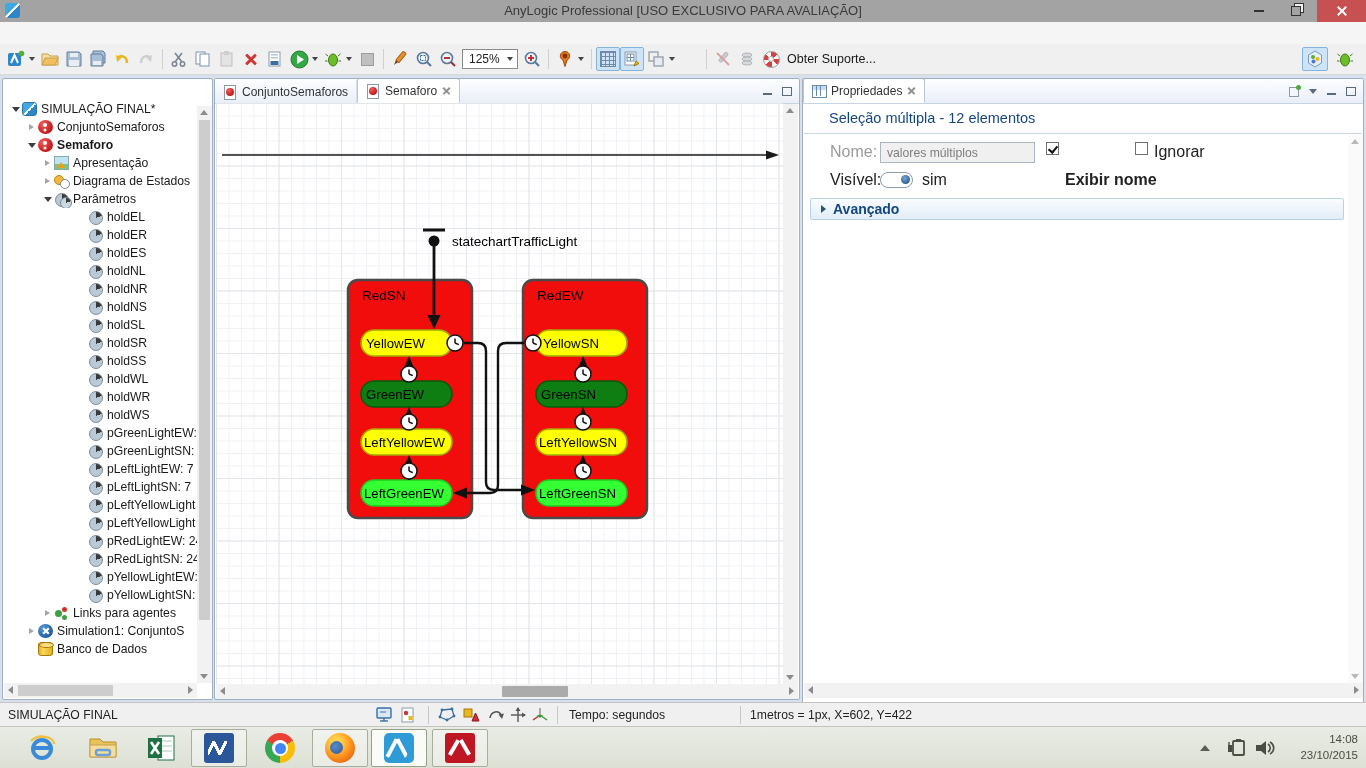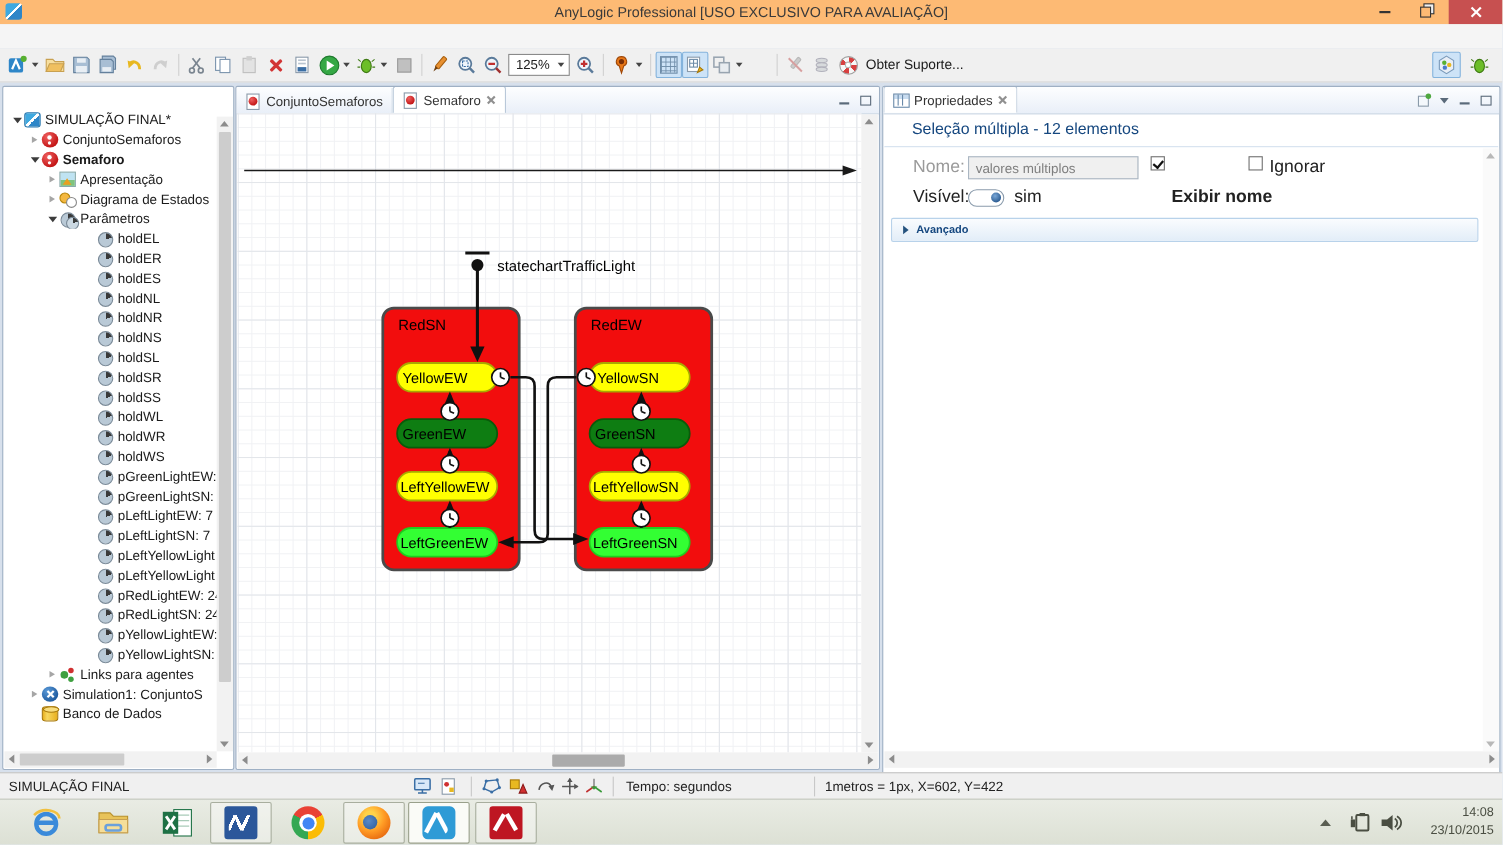--- a/index.html
+++ b/index.html
@@ -1,19 +1,19 @@
 <!DOCTYPE html>
 <html><head>
 <meta charset="utf-8">
 <style>
   html,body{margin:0;padding:0;}
   body{font-family:"Liberation Sans",sans-serif;-webkit-font-smoothing:antialiased;}
   .screen{position:relative;width:1366px;height:768px;background:#D7E0EC;overflow:hidden;font-size:12px;color:#222;}
   
-  .titlebar{position:absolute;left:0;top:0;width:1366px;height:22px;background:#fdba74;border-bottom:1px solid #E3E3E3;}
+  .titlebar{position:absolute;left:0;top:0;width:1366px;height:22px;background:#a3a3a3;border-bottom:1px solid #E3E3E3;}
   .applogo{position:absolute;left:5px;top:3px;width:15px;height:15px;border-radius:3px;background:linear-gradient(135deg,#3FA9E0 0 45%,#fff 45% 55%,#2E86C8 55% 100%);}
   .wintitle{position:absolute;left:0;right:0;top:3px;text-align:center;font-size:13px;color:#3A3A3A;}
   .wbtn{position:absolute;top:0;height:22px;display:flex;align-items:center;justify-content:center;}
   .wbtn.min{left:1243px;width:32px;}
   .wbtn.min::after{content:"";width:10px;height:2px;background:#333;}
   .wbtn.max{left:1280px;width:32px;}
   .wbtn.max::after{content:"";width:8px;height:8px;border:1px solid #333;box-shadow:3px -3px 0 -1px #F0F0F0,3px -3px 0 0 #333;}
   .wbtn.close{left:1317px;width:49px;background:#C75050;}
   .wbtn.close::before,.wbtn.close::after{content:"";position:absolute;width:12px;height:2px;background:#fff;}
   .wbtn.close::before{transform:rotate(45deg);} .wbtn.close::after{transform:rotate(-45deg);}
@@ -112,21 +112,21 @@
   .prop-sep{position:absolute;left:1px;top:54px;right:1px;height:1px;background:#C9D9EA;}
   .prop-label{position:absolute;font-size:16px;}
   .gray{color:#9A9A9A;}
   .prop-input{position:absolute;left:76px;top:62px;width:155px;height:21px;background:#F0F0F0;border:1px solid #AAB6C2;box-sizing:border-box;display:flex;align-items:center;padding-left:6px;font-size:12.2px;color:#7E7E7E;}
   .cb{position:absolute;width:13px;height:13px;background:#fff;border:1px solid #707070;box-sizing:border-box;}
   .cb.checked::after{content:"";position:absolute;left:2.5px;top:0.5px;width:4px;height:7px;border-right:2px solid #111;border-bottom:2px solid #111;transform:rotate(40deg);}
   .toggle{position:absolute;left:76px;top:93px;width:31px;height:14px;border:1px solid #8A9BAC;border-radius:8px;background:#fff;}
   .toggle::after{content:"";position:absolute;right:2px;top:1.5px;width:9px;height:9px;border-radius:50%;background:radial-gradient(circle at 40% 35%,#7AA8D8,#2A5A90 75%);}
   .advband{position:absolute;left:6px;top:119px;width:534px;height:22px;background:linear-gradient(#FAFCFE,#E2EDF8);border:1px solid #B8D2EA;border-radius:2px;box-sizing:border-box;display:flex;align-items:center;}
   .advband::before{content:"";width:0;height:0;border-top:4px solid transparent;border-bottom:4px solid transparent;border-left:5px solid #25527E;margin:0 7px 0 10px;}
-  .advband span{font-size:10px;font-weight:bold;color:#15477F;}
+  .advband span{font-size:14px;font-weight:bold;color:#15477F;}
   .prop-content{position:absolute;left:1px;top:55px;right:1px;bottom:16px;background:#fff;}
   
   .statusbar{position:absolute;left:0;top:702px;width:1366px;height:24px;background:#F0F0F0;border-top:1px solid #C4C4C4;font-size:12.2px;}
   .sbi{position:absolute;top:0;height:24px;display:flex;align-items:center;}
   .vsep{position:absolute;top:3px;width:1px;height:18px;background:#C8C8C8;}
   
   .taskbar{position:absolute;left:0;top:726px;width:1366px;height:42px;background:linear-gradient(#E9ECE4,#DCE0D4);border-top:1px solid #C2C6BA;}
   .task{position:absolute;top:2px;width:56px;height:38px;display:flex;align-items:center;justify-content:center;border-radius:2px;}
   .task.open{border:1px solid #A8AE9E;background:rgba(255,255,255,.38);box-sizing:border-box;}
   .task.active{background:#FAFBF7;border:1px solid #99A08B;box-sizing:border-box;}

